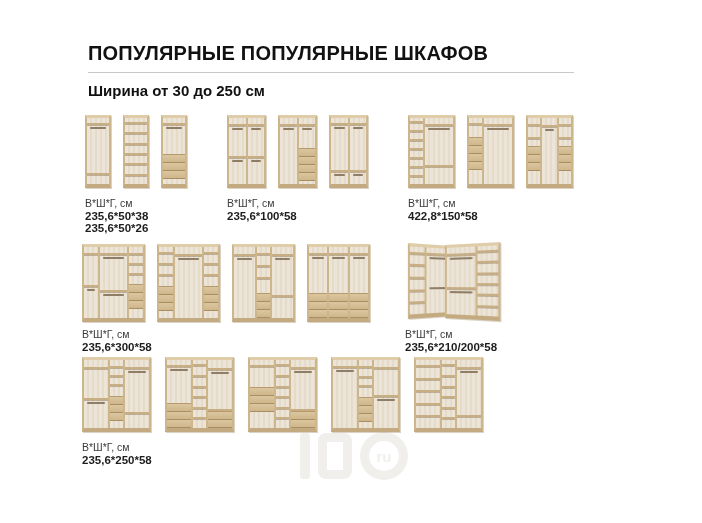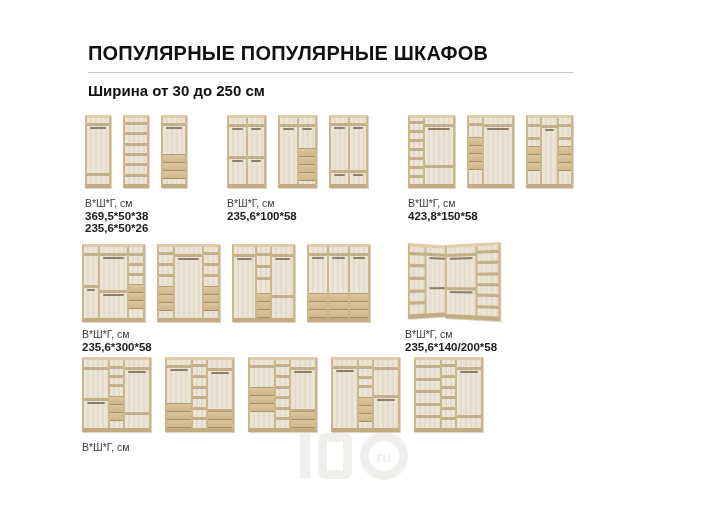--- a/index.html
+++ b/index.html
@@ -120,21 +120,21 @@
                 <div class="w-drawer"></div>
                 <div class="w-drawer"></div>
               </div>
               <div class="w-open" style="flex-grow: 0.35;"></div>
             </div>
           </div>
         </div>
       </div>
     <div class="labels">
       <div class="dims-label">В*Ш*Г, см</div>
-      <div class="dims-value">369,5*50*38</div>
+      <div class="dims-value">235,6*50*38</div>
       <div class="dims-value">235,6*50*26</div>
     </div>
   </section>
 
   <section class="group row1" style="left:227px;top:115px">
     <div class="figs">
         <div class="wardrobe" style="width: 39px; height: 73px;">
           <div class="w-inner">
             <div class="w-col" style="flex-grow: 1;">
               <div class="w-open" style="flex-grow: 0.35;"></div>
@@ -293,21 +293,21 @@
                 <div class="w-drawer"></div>
                 <div class="w-drawer"></div>
               </div>
               <div class="w-open" style="flex-grow: 0.7;"></div>
             </div>
           </div>
         </div>
       </div>
     <div class="labels">
       <div class="dims-label">В*Ш*Г, см</div>
-      <div class="dims-value">423,8*150*58</div>
+      <div class="dims-value">422,8*150*58</div>
     </div>
   </section>
 
   <section class="group row2" style="left:82px;top:242px">
     <div class="figs">
         <div class="wardrobe" style="width: 63px; height: 78px;">
           <div class="w-inner">
             <div class="w-col" style="flex-grow: 1;">
               <div class="w-open" style="flex-grow: 0.3;"></div>
               <div class="w-shelf"></div>
@@ -511,21 +511,21 @@
                 <div class="w-open" style="flex-grow: 1;"></div>
                 <div class="w-shelf"></div>
                 <div class="w-open" style="flex-grow: 1;"></div>
               </div>
             </div>
           </div>
         </div>
       </div>
     <div class="labels">
       <div class="dims-label">В*Ш*Г, см</div>
-      <div class="dims-value">235,6*140/200*58</div>
+      <div class="dims-value">235,6*210/200*58</div>
     </div>
   </section>
 
   <section class="group row3" style="left:82px;top:357px">
     <div class="figs">
         <div class="wardrobe" style="width: 69px; height: 75px;">
           <div class="w-inner">
             <div class="w-col" style="flex-grow: 1.8;">
               <div class="w-open" style="flex-grow: 0.3;"></div>
               <div class="w-shelf"></div>
@@ -710,20 +710,21 @@
               <div class="w-rod"></div>
               <div class="w-open" style="flex-grow: 1.9;"></div>
               <div class="w-shelf"></div>
               <div class="w-open" style="flex-grow: 0.5;"></div>
             </div>
           </div>
         </div>
       </div>
     <div class="labels">
       <div class="dims-label">В*Ш*Г, см</div>
+      <div class="dims-value">235,6*250*58</div>
     </div>
   </section>
 
   <div class="watermark">
     <div class="wm-bar"></div>
     <div class="wm-square"></div>
     <div class="wm-circle">
       <span>ru</span>
     </div>
   </div>

